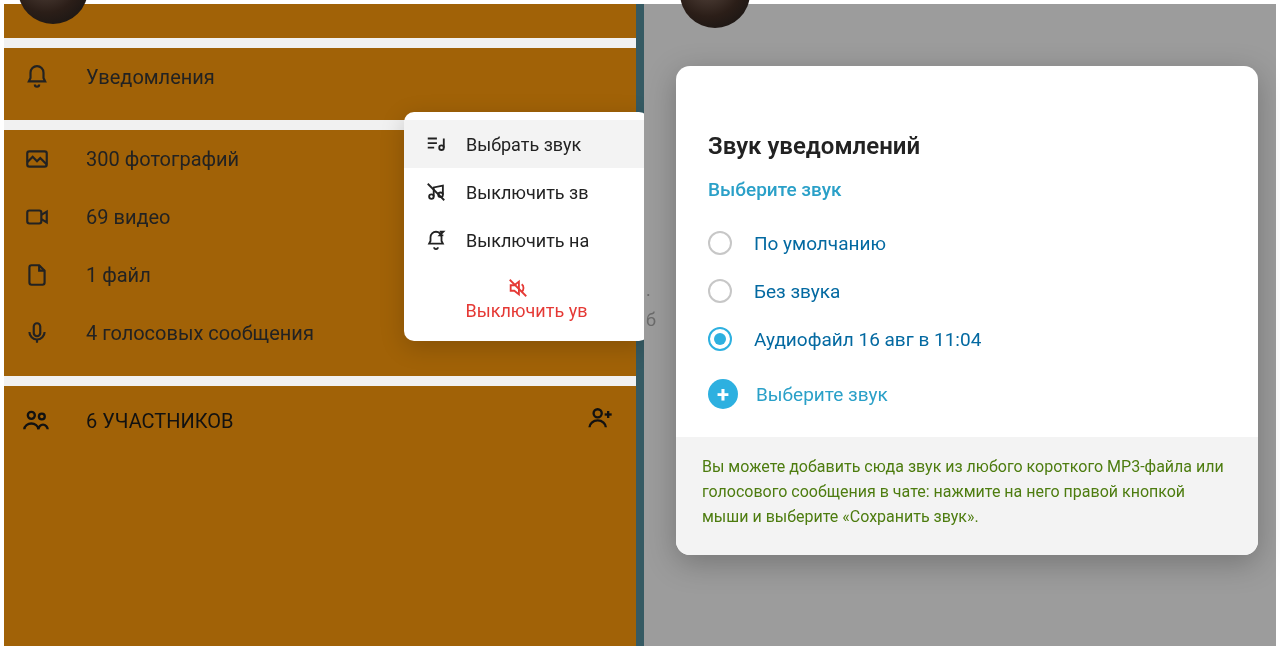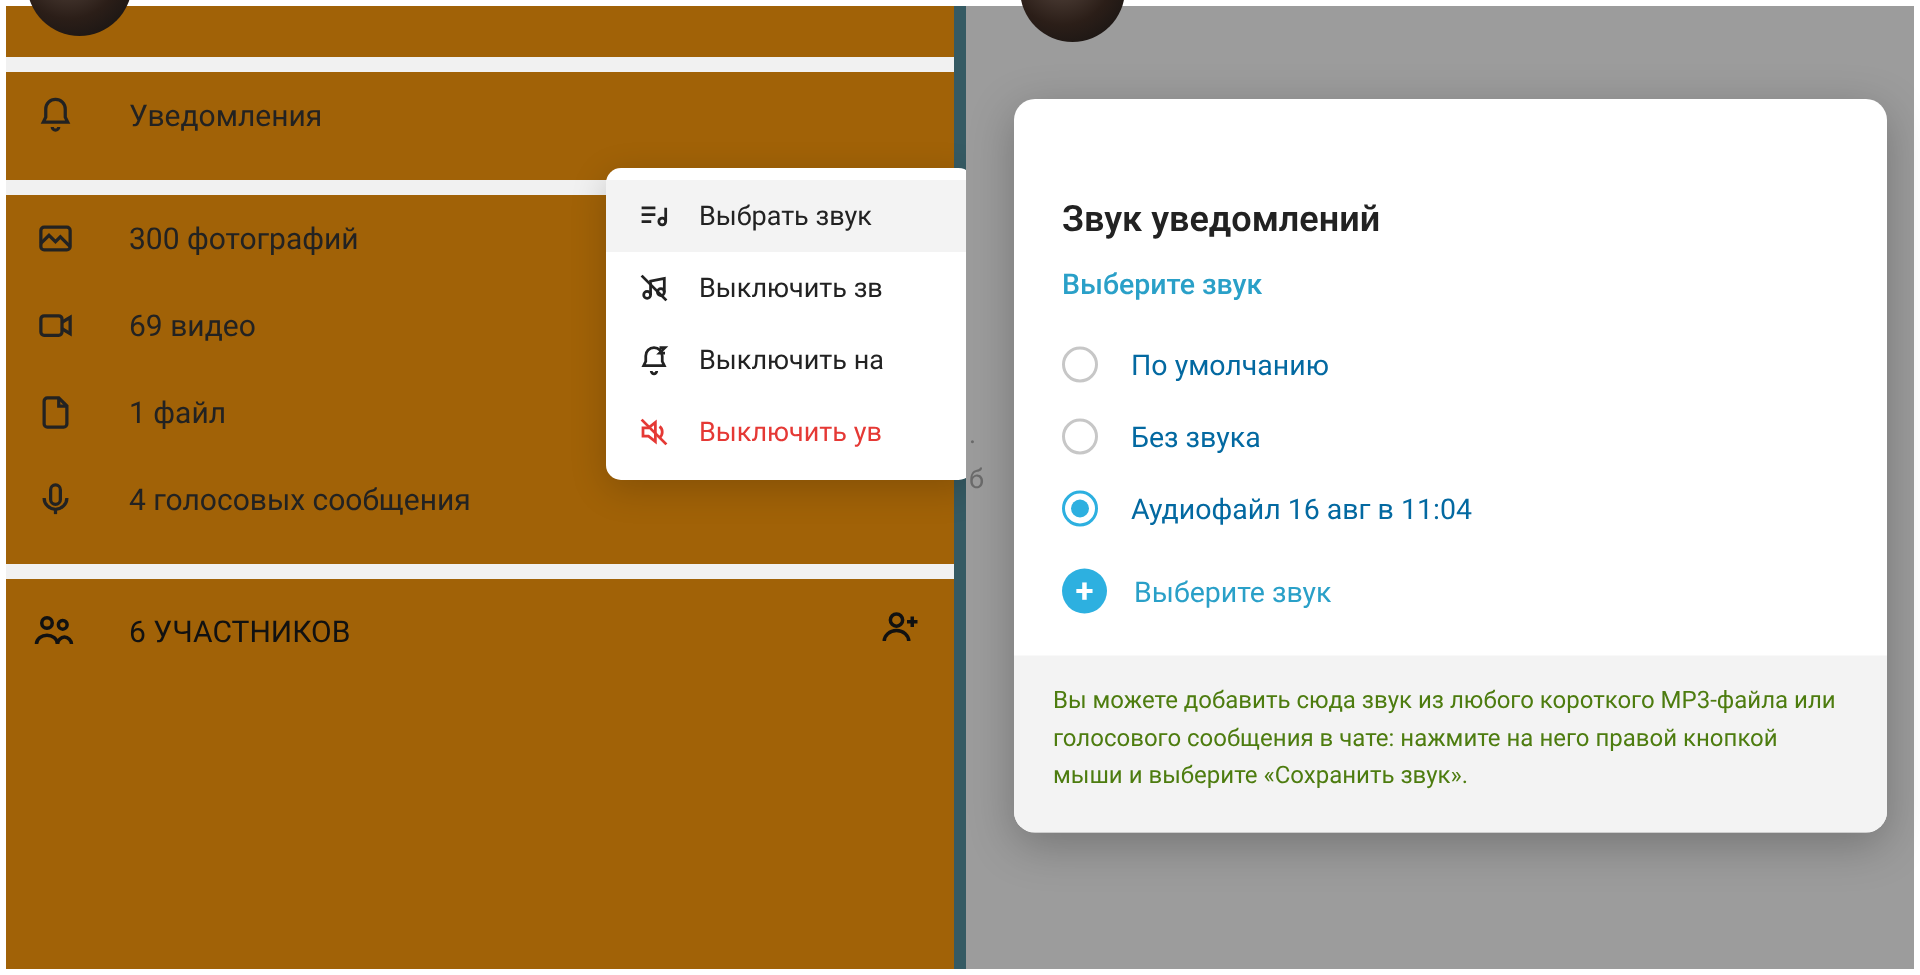--- a/index.html
+++ b/index.html
@@ -89,21 +89,21 @@
   .menu-item {
     display: flex;
     align-items: center;
     padding: 12px 20px;
     font-size: 18px;
     color: #222;
     cursor: pointer;
     white-space: nowrap;
   }
   .menu-item.hovered { background: #f3f3f3; }
-  .menu-item.danger { color: #e53935; }
+  .menu-item.danger { color: #e53935; flex-direction: column; }
   .menu-item .micon {
     width: 24px; height: 24px;
     margin-right: 18px;
     display: flex; align-items: center; justify-content: center;
   }
   .menu-item svg { stroke: currentColor; stroke-width: 2; fill: none; }
 
   
   .right-avatar {
     width: 70px; height: 70px; border-radius: 50%;

